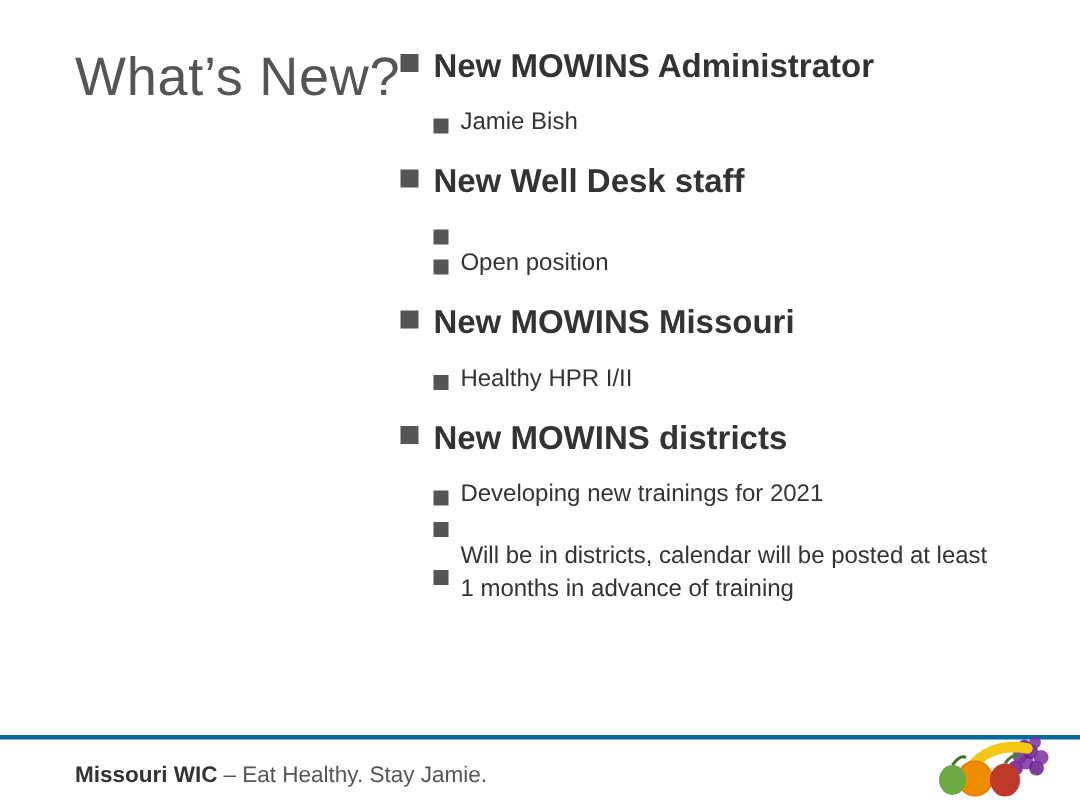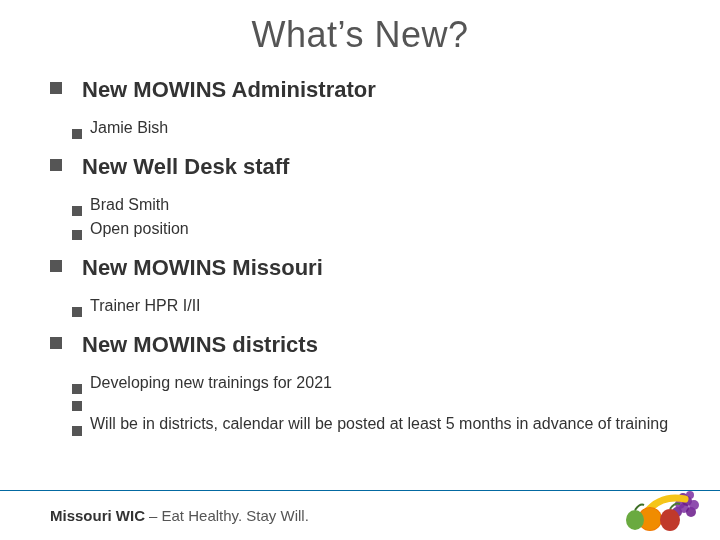--- a/index.html
+++ b/index.html
@@ -9,23 +9,23 @@
       height: 540px;
       background: #ffffff;
       font-family: 'Segoe UI', Arial, sans-serif;
       overflow: hidden;
       position: relative;
     }
 
     .slide {
       width: 720px;
       height: 540px;
-      padding: 14px 50px 60px 50px;
-      display: flex;
-      flex-direction: column;
+      padding: 30px 50px 60px 50px;
+      display: flex;
+      flex-direction: row;
     }
 
     .title {
       text-align: center;
       font-size: 36px;
       font-weight: 300;
       color: #555555;
       margin-bottom: 20px;
       letter-spacing: 0.5px;
     }
@@ -33,21 +33,21 @@
     .content {
       flex: 1;
       display: flex;
       flex-direction: column;
       gap: 8px;
     }
 
     .main-bullet {
       display: flex;
       align-items: flex-start;
-      gap: 20px;
+      gap: 10px;
       margin-bottom: 4px;
     }
 
     .main-bullet-icon {
       width: 12px;
       height: 12px;
       background: #555;
       flex-shrink: 0;
       margin-top: 6px;
     }
@@ -59,21 +59,21 @@
       line-height: 1.3;
     }
 
     .sub-bullets {
       margin-left: 22px;
       margin-bottom: 4px;
     }
 
     .sub-bullet {
       display: flex;
-      align-items: flex-end;
+      align-items: center;
       gap: 8px;
       margin-bottom: 2px;
     }
 
     .sub-bullet-icon {
       width: 10px;
       height: 10px;
       background: #555;
       flex-shrink: 0;
       margin-top: 5px;
@@ -85,21 +85,21 @@
       color: #333333;
       line-height: 1.4;
     }
 
     .footer {
       position: absolute;
       bottom: 0;
       left: 0;
       right: 0;
       height: 50px;
-      border-top: 1px solid #0369a1;
+      border-top: 3px solid #0369a1;
       display: flex;
       align-items: center;
       padding: 0 50px;
       background: #ffffff;
     }
 
     .footer-brand {
       font-size: 15px;
       color: #333;
     }
@@ -142,65 +142,64 @@
       </div>
     </div>
 
     <div class="main-bullet">
       <div class="main-bullet-icon"></div>
       <span class="main-bullet-text">New Well Desk staff</span>
     </div>
     <div class="sub-bullets">
       <div class="sub-bullet">
         <div class="sub-bullet-icon"></div>
-        <span class="sub-bullet-text">Brad Smith</span>
       </div>
       <div class="sub-bullet">
         <div class="sub-bullet-icon"></div>
         <span class="sub-bullet-text">Open position</span>
       </div>
     </div>
 
     <div class="main-bullet">
       <div class="main-bullet-icon"></div>
       <span class="main-bullet-text">New MOWINS Missouri</span>
     </div>
     <div class="sub-bullets">
       <div class="sub-bullet">
         <div class="sub-bullet-icon"></div>
-        <span class="sub-bullet-text">Trainer HPR I/II</span>
+        <span class="sub-bullet-text">Healthy HPR I/II</span>
       </div>
     </div>
 
     <div class="main-bullet">
       <div class="main-bullet-icon"></div>
       <span class="main-bullet-text">New MOWINS districts</span>
     </div>
     <div class="sub-bullets">
       <div class="sub-bullet">
         <div class="sub-bullet-icon"></div>
         <span class="sub-bullet-text">Developing new trainings for 2021</span>
       </div>
       <div class="sub-bullet">
         <div class="sub-bullet-icon"></div>
       </div>
       <div class="sub-bullet">
         <div class="sub-bullet-icon"></div>
-        <span class="sub-bullet-text">Will be in districts, calendar will be posted at least 5 months in advance of training</span>
+        <span class="sub-bullet-text">Will be in districts, calendar will be posted at least 1 months in advance of training</span>
       </div>
     </div>
 
   </div>
 </div>
 
 <div class="footer">
   <span class="footer-brand">
     <strong>Missouri WIC</strong>
   </span>
-  <span class="footer-tagline">– Eat Healthy. Stay Will.</span>
+  <span class="footer-tagline">– Eat Healthy. Stay Jamie.</span>
 
   <svg class="fruit-bowl" viewBox="0 0 90 50" xmlns="http://www.w3.org/2000/svg">
 
     <circle cx="62" cy="28" r="5" fill="#6a1a8a" opacity="0.85"></circle>
     <circle cx="69" cy="24" r="5" fill="#7b2fa0" opacity="0.85"></circle>
     <circle cx="76" cy="28" r="5" fill="#6a1a8a" opacity="0.85"></circle>
     <circle cx="65" cy="20" r="5" fill="#7b2fa0" opacity="0.85"></circle>
     <circle cx="72" cy="17" r="5" fill="#6a1a8a" opacity="0.85"></circle>
     <circle cx="79" cy="21" r="5" fill="#7b2fa0" opacity="0.85"></circle>
     <circle cx="68" cy="13" r="4" fill="#6a1a8a" opacity="0.85"></circle>

